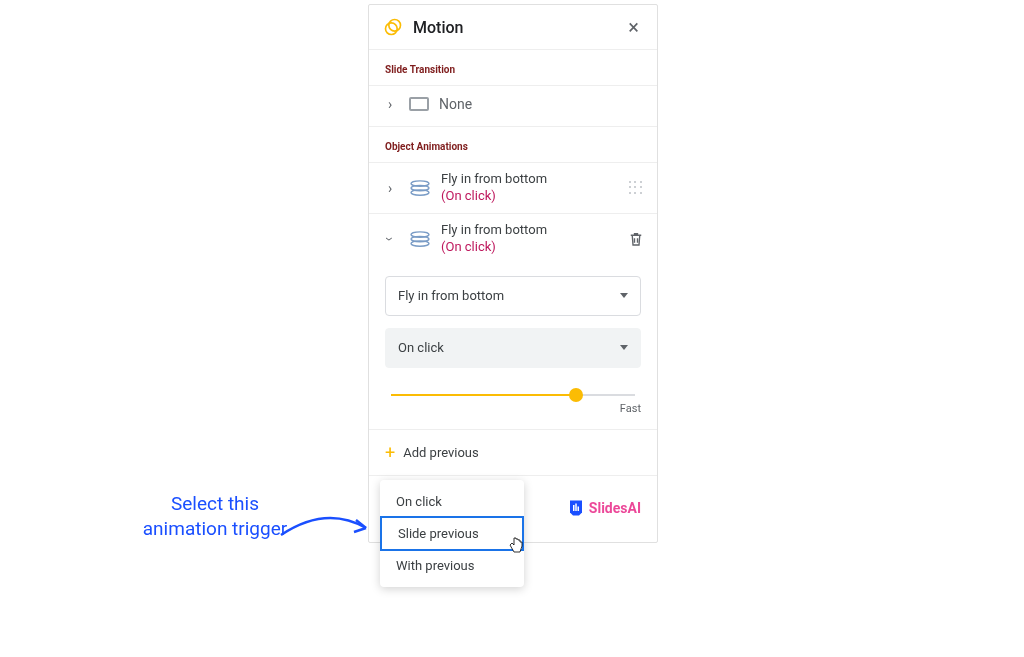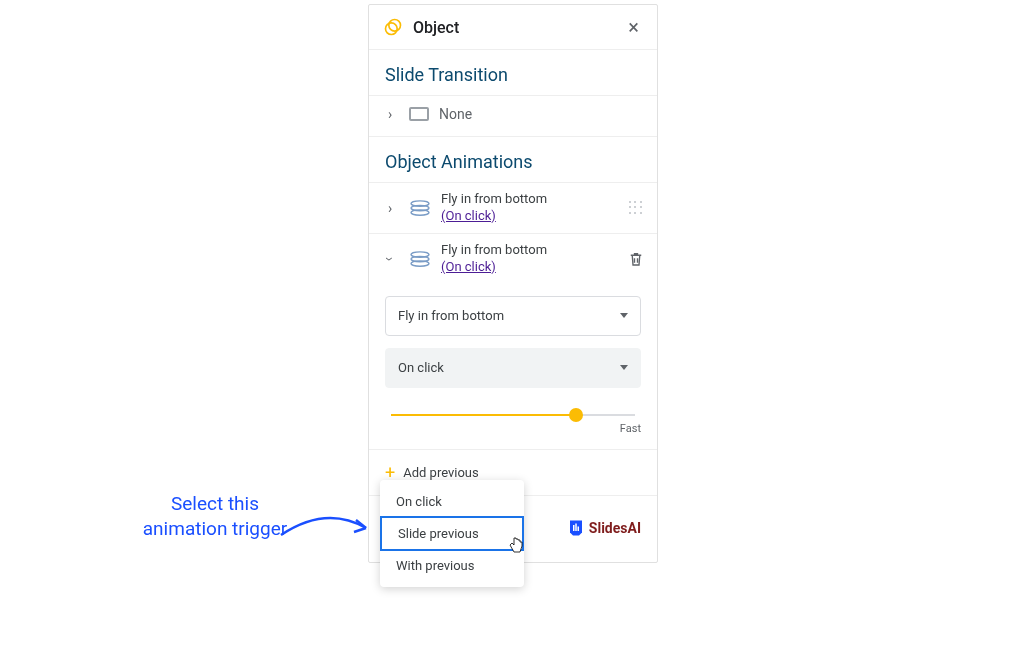--- a/index.html
+++ b/index.html
@@ -36,23 +36,23 @@
     .motion-icon {
       width: 20px; height: 20px;
     }
     .close-x {
       font-size: 20px;
       color: #5f6368;
       cursor: pointer;
       padding: 0 4px;
     }
     .section-label {
-      font-size: 18px;
-      font-weight: 400;
-      color: #0c4a6e;
+      font-size: 10px;
+      font-weight: 700;
+      color: #7f1d1d;
       padding: 14px 16px 10px 16px;
     }
     .row-divider { border-top: 1px solid #eee; }
     .trans-row {
       display: flex;
       align-items: center;
       padding: 10px 16px 14px 12px;
     }
     .chev { width: 18px; text-align: center; font-size: 14px; color: #5f6368; cursor: pointer;}
     .slide-rect {
@@ -62,21 +62,21 @@
     .anim-row {
       display: flex;
       align-items: center;
       padding: 8px 12px;
       position: relative;
     }
     .obj-icon {
       width: 22px; height: 18px; margin: 0 10px; flex-shrink: 0;
     }
     .anim-text { font-size: 13px; line-height: 1.3; color: #3c4043; flex: 1; }
-    .anim-text .sub { color: #4c1d95; text-decoration: underline; }
+    .anim-text .sub { color: #be185d; }
     .drag-dots {
       width: 14px; height: 14px;
       display: grid; grid-template-columns: 1fr 1fr 1fr; grid-template-rows: 1fr 1fr 1fr;
       gap: 2px;
       margin-right: 2px;
     }
     .drag-dots span { width: 2px; height: 2px; background: #bdc1c6; border-radius: 50%; }
     .trash { width: 18px; height: 18px; cursor: pointer;}
     .expanded-section {
       padding: 0 16px 14px 16px;
@@ -166,21 +166,21 @@
       background: #fbbc04;
       color: #202124;
       font-size: 14px;
       font-weight: 500;
       border: none;
       border-radius: 4px;
       padding: 10px 20px;
       cursor: pointer;
     }
     .brand {
-      display: flex; align-items: center; font-size: 14px; font-weight: 700; color: #7f1d1d;
+      display: flex; align-items: center; font-size: 14px; font-weight: 700; color: #ec4899;
     }
     .brand-icon {
       width: 18px; height: 18px; margin-right: 4px;
     }
     .callout {
       position: absolute;
       left: 110px;
       top: 492px;
       color: #1a4fff;
       font-size: 19px;
@@ -207,21 +207,21 @@
 </head>
 <body>
 
 <div class="panel">
 
   <div class="panel-header">
     <svg class="motion-icon" viewBox="0 0 24 24">
       <circle cx="14" cy="10" r="7" fill="none" stroke="#fbbc04" stroke-width="2"></circle>
       <circle cx="10" cy="14" r="7" fill="none" stroke="#fbbc04" stroke-width="2"></circle>
     </svg>
-    <div class="title">Object</div>
+    <div class="title">Motion</div>
     <div class="close-x">×</div>
   </div>
 
   <div class="section-label">Slide Transition</div>
   <div class="row-divider"></div>
   <div class="trans-row">
     <span class="chev">›</span>
     <span class="slide-rect"></span>
     <span class="trans-label">None</span>
   </div>

